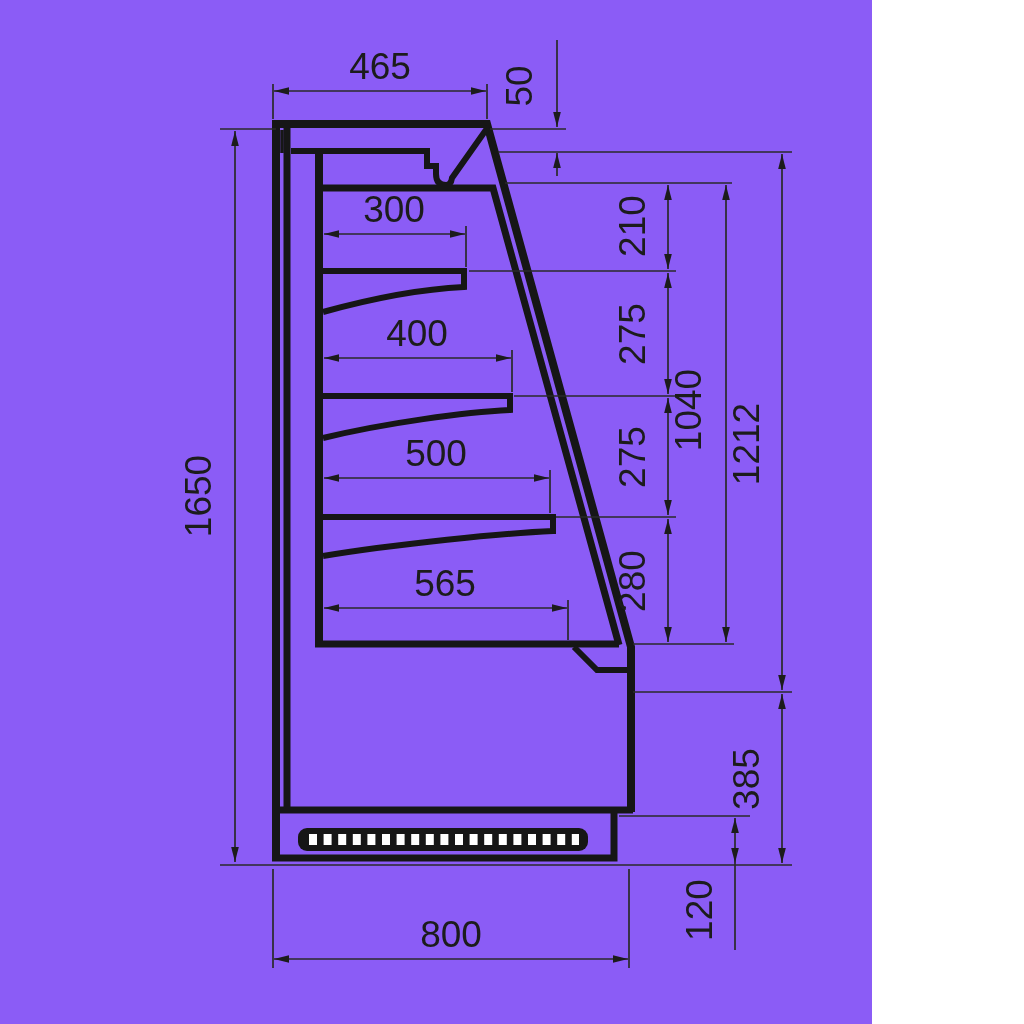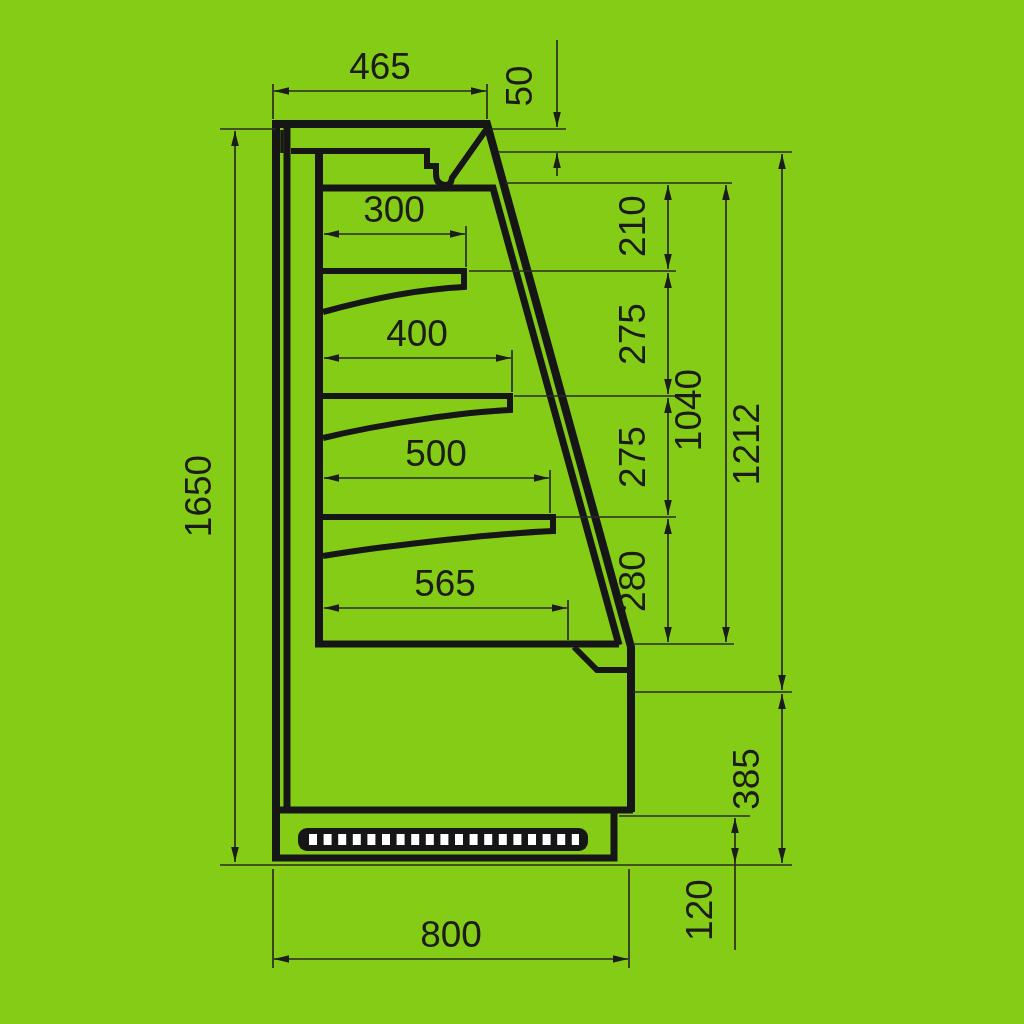--- a/index.html
+++ b/index.html
@@ -1,23 +1,23 @@
 <!DOCTYPE html>
 <html><head>
 <meta charset="utf-8">
 <style>
   html, body {
     margin: 0;
     padding: 0;
     background: #ffffff;
   }
   .page {
-    width: 1024px;
+    width: 872px;
     height: 1024px;
-    background: #84cc16;
+    background: #8b5cf6;
     position: relative;
     overflow: hidden;
   }
   svg { display: block; }
 
   
   .s  { fill: none; stroke: #161616; stroke-linecap: butt; stroke-linejoin: miter; }
   .w8 { stroke-width: 8; }
   .w7 { stroke-width: 7; }
   .w6 { stroke-width: 6; }

